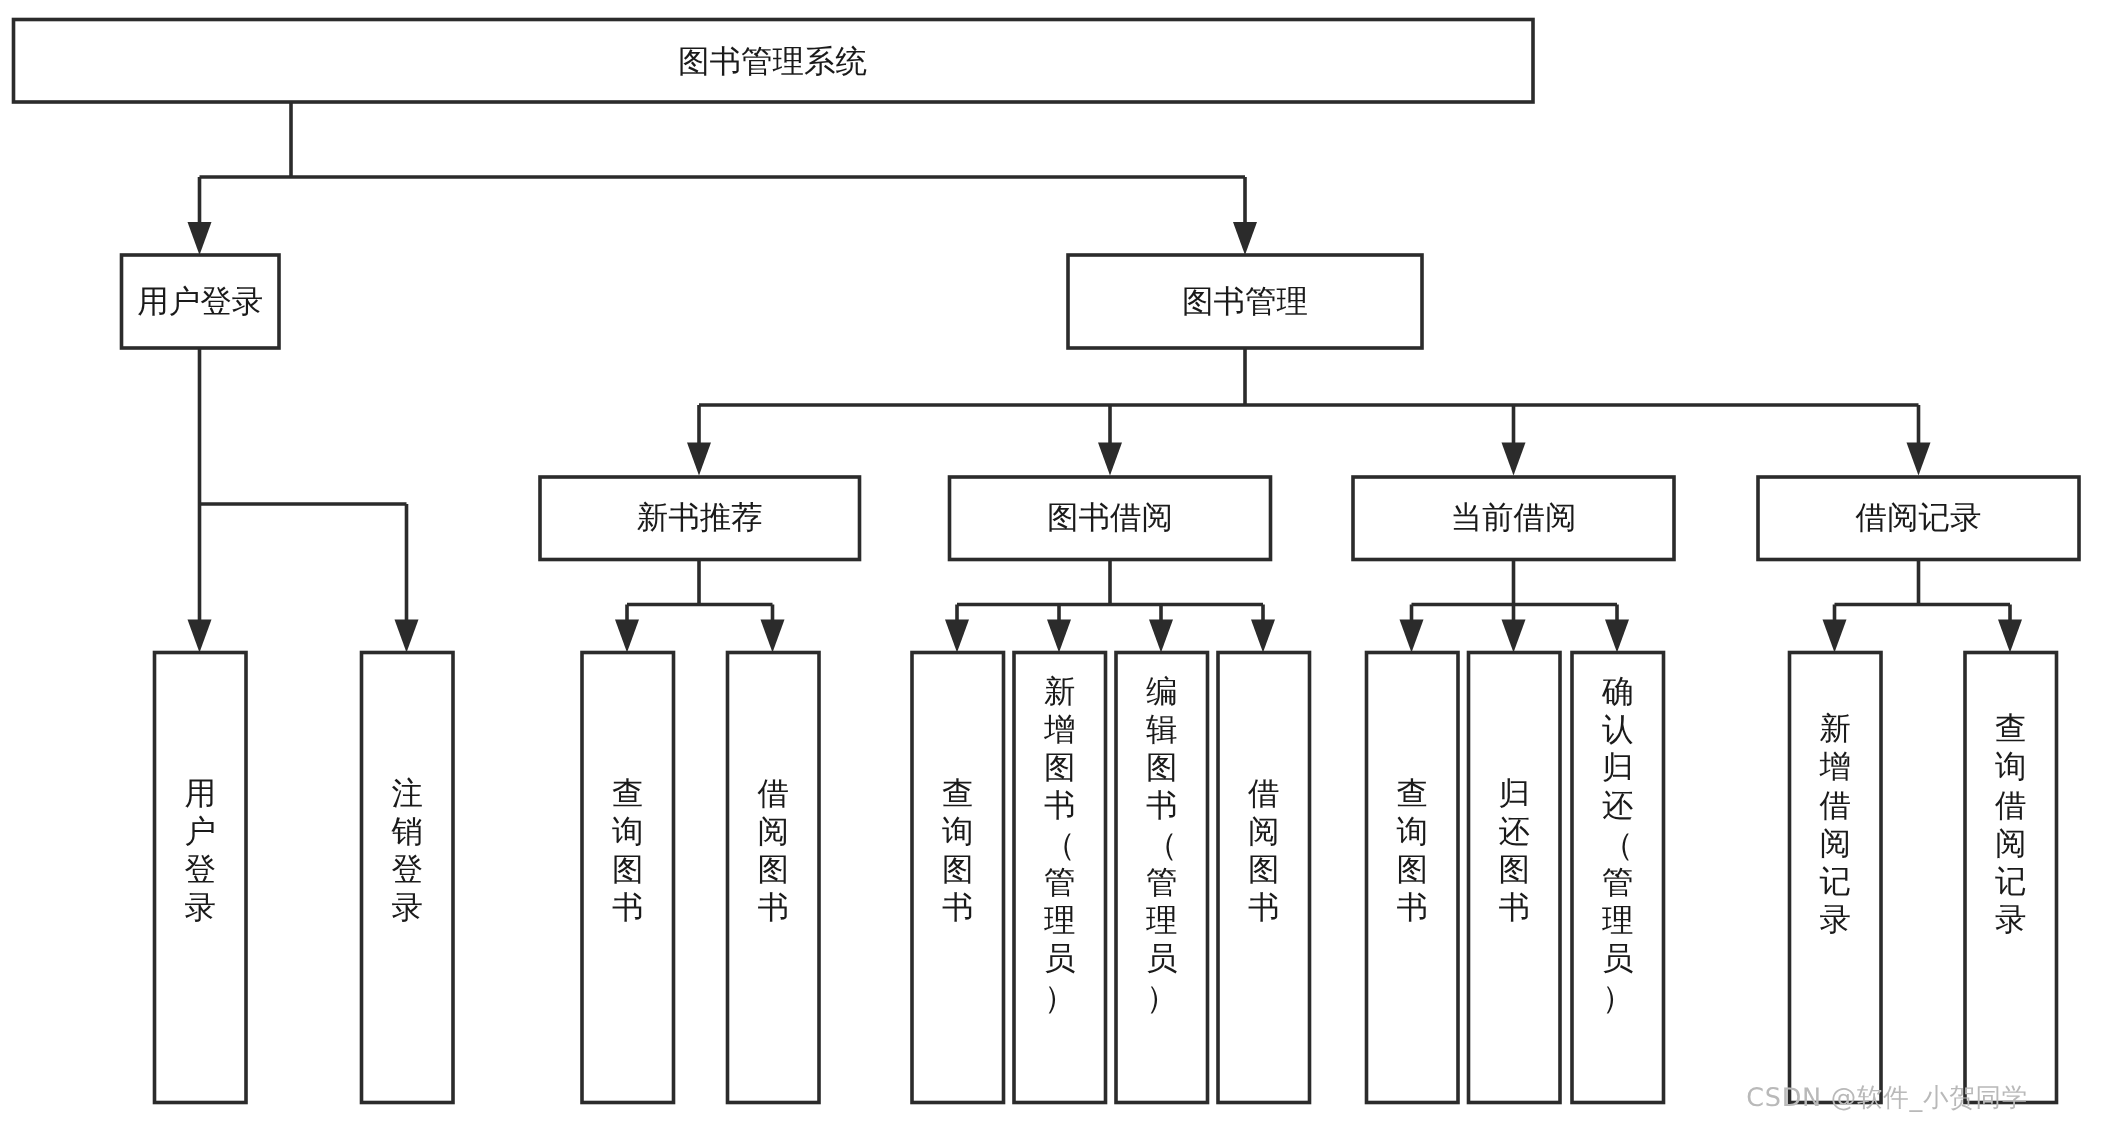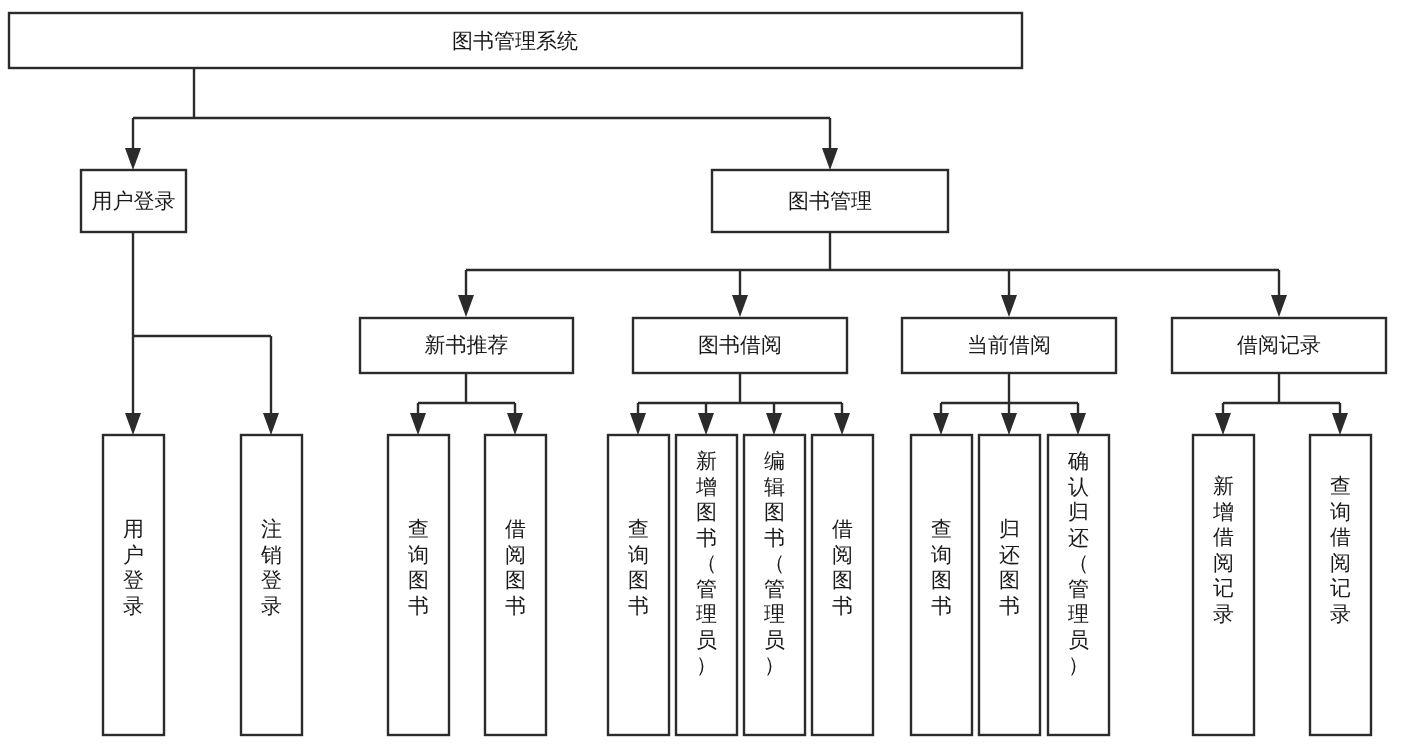--- a/index.html
+++ b/index.html
@@ -240,13 +240,14 @@
       <text class="node-label-vertical" x="1223.5" y="487"><tspan x="1223.5" y="487" dominant-baseline="middle">新</tspan><tspan x="1223.5" y="512.5" dominant-baseline="middle">增</tspan><tspan x="1223.5" y="538" dominant-baseline="middle">借</tspan><tspan x="1223.5" y="563.5" dominant-baseline="middle">阅</tspan><tspan x="1223.5" y="589" dominant-baseline="middle">记</tspan><tspan x="1223.5" y="614.5" dominant-baseline="middle">录</tspan></text>
     </g>
 
     <g>
       <rect class="node-box" x="1310" y="435" width="61" height="300"></rect>
       <text class="node-label-vertical" x="1340.5" y="487"><tspan x="1340.5" y="487" dominant-baseline="middle">查</tspan><tspan x="1340.5" y="512.5" dominant-baseline="middle">询</tspan><tspan x="1340.5" y="538" dominant-baseline="middle">借</tspan><tspan x="1340.5" y="563.5" dominant-baseline="middle">阅</tspan><tspan x="1340.5" y="589" dominant-baseline="middle">记</tspan><tspan x="1340.5" y="614.5" dominant-baseline="middle">录</tspan></text>
     </g>
 
   </svg>
 
+  <div class="watermark-text">CSDN @软件_小贺同学</div>
 </div>
 
 </body></html>

